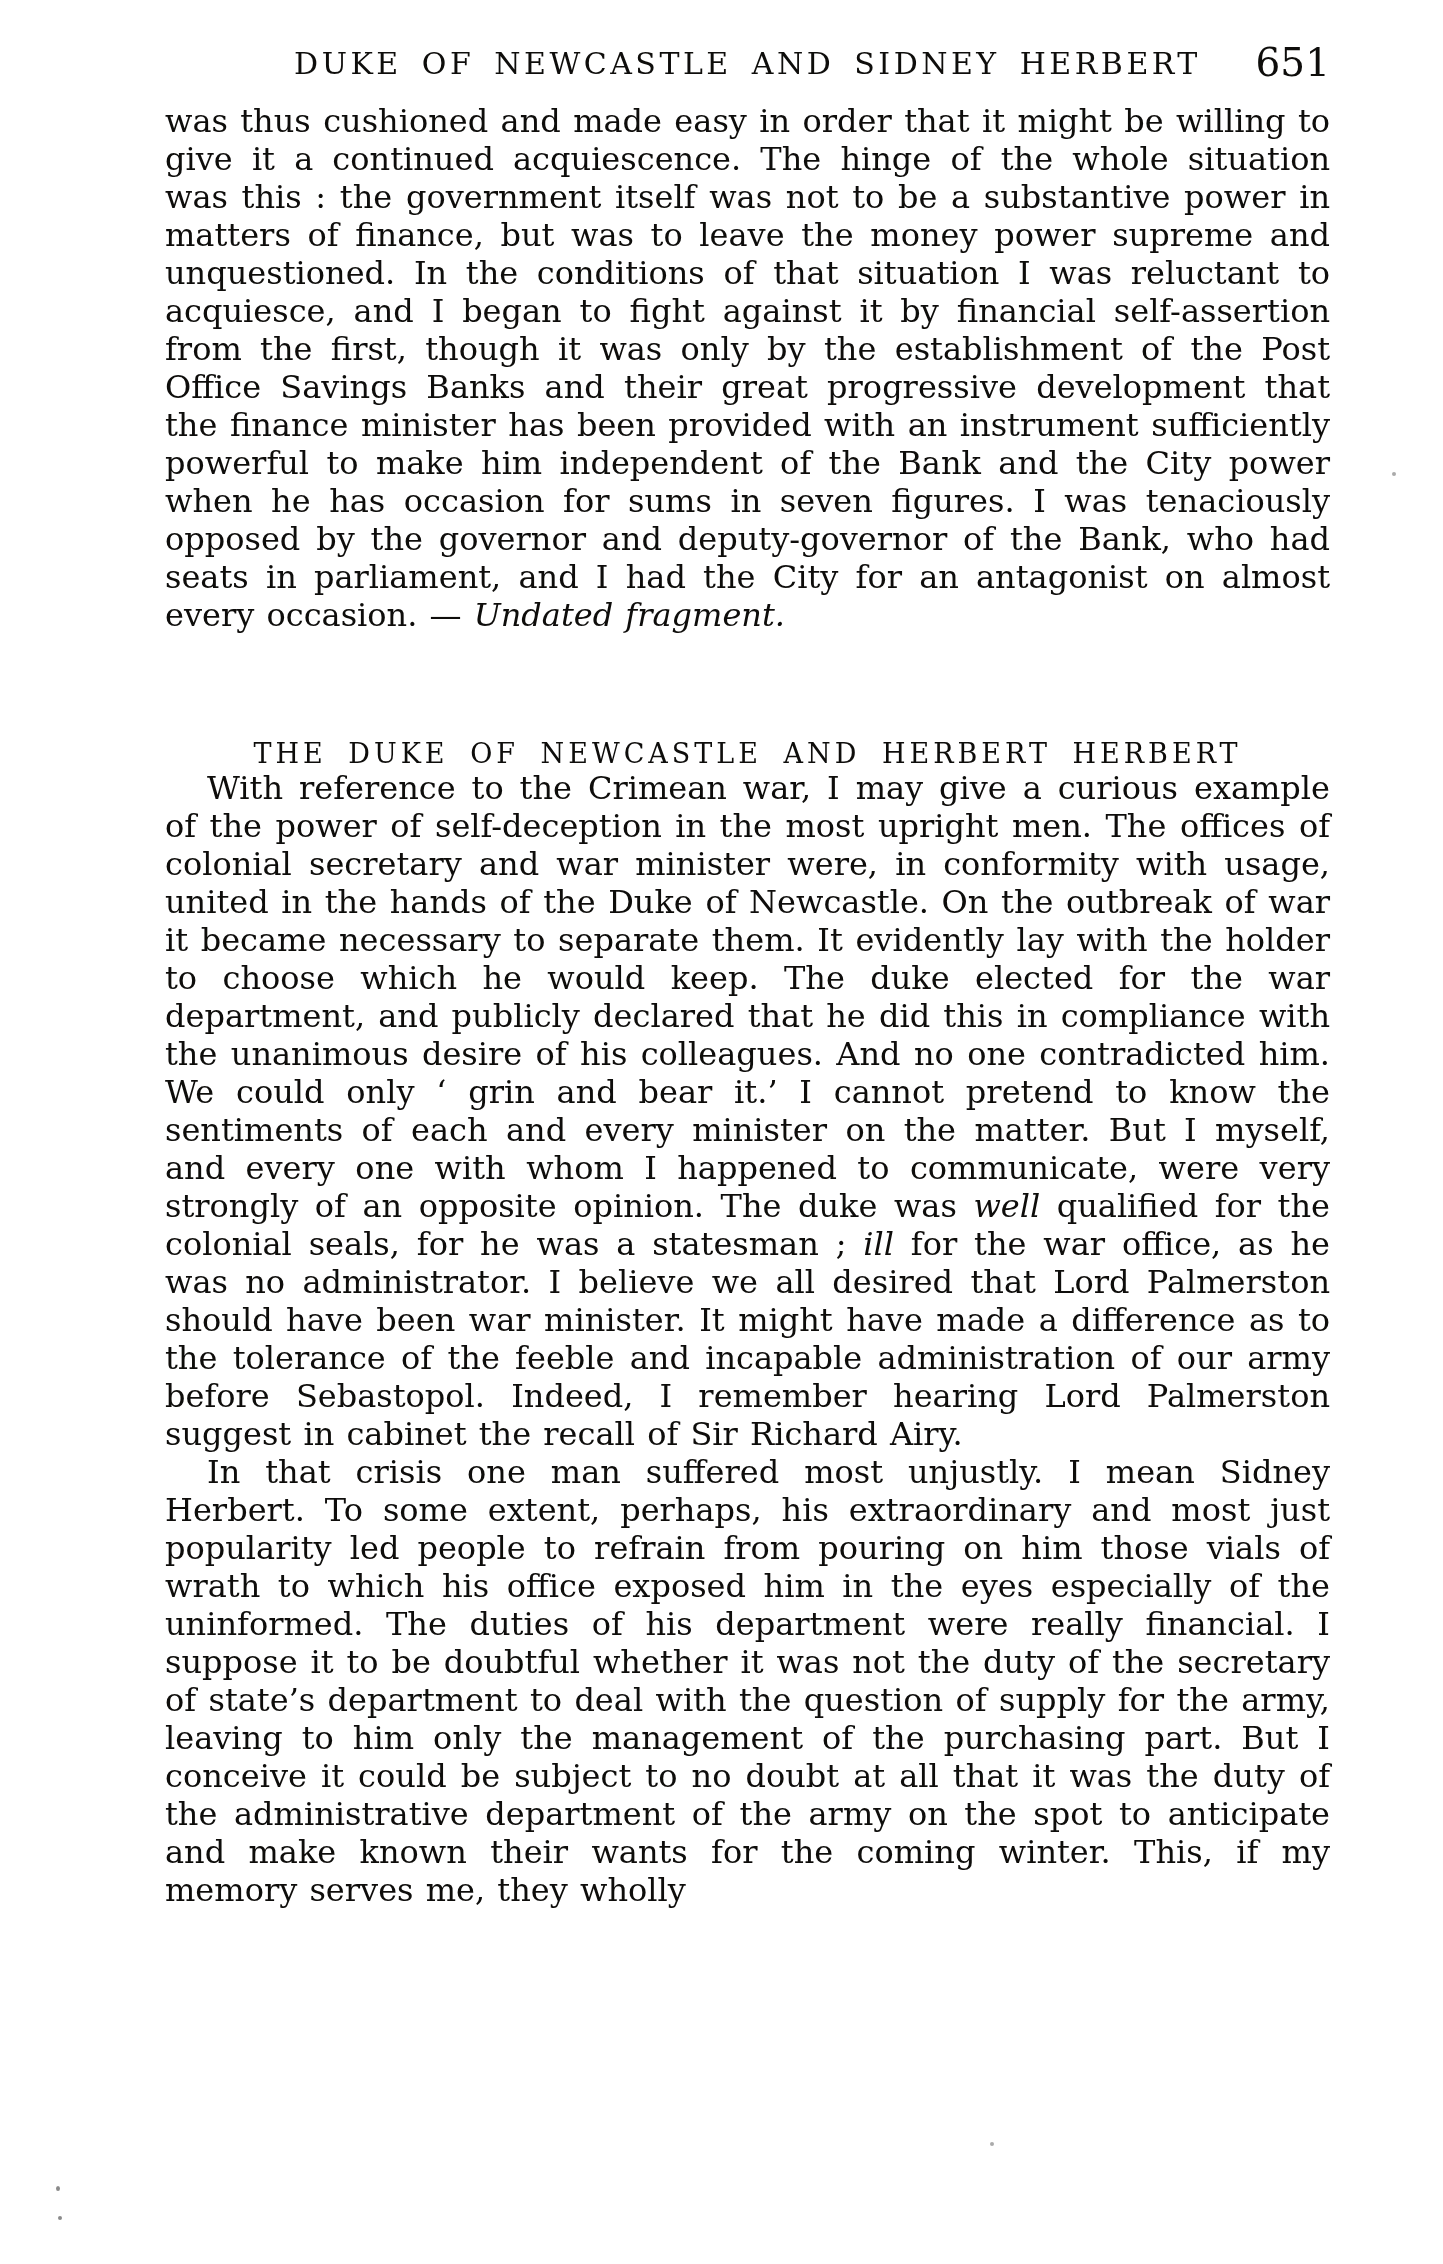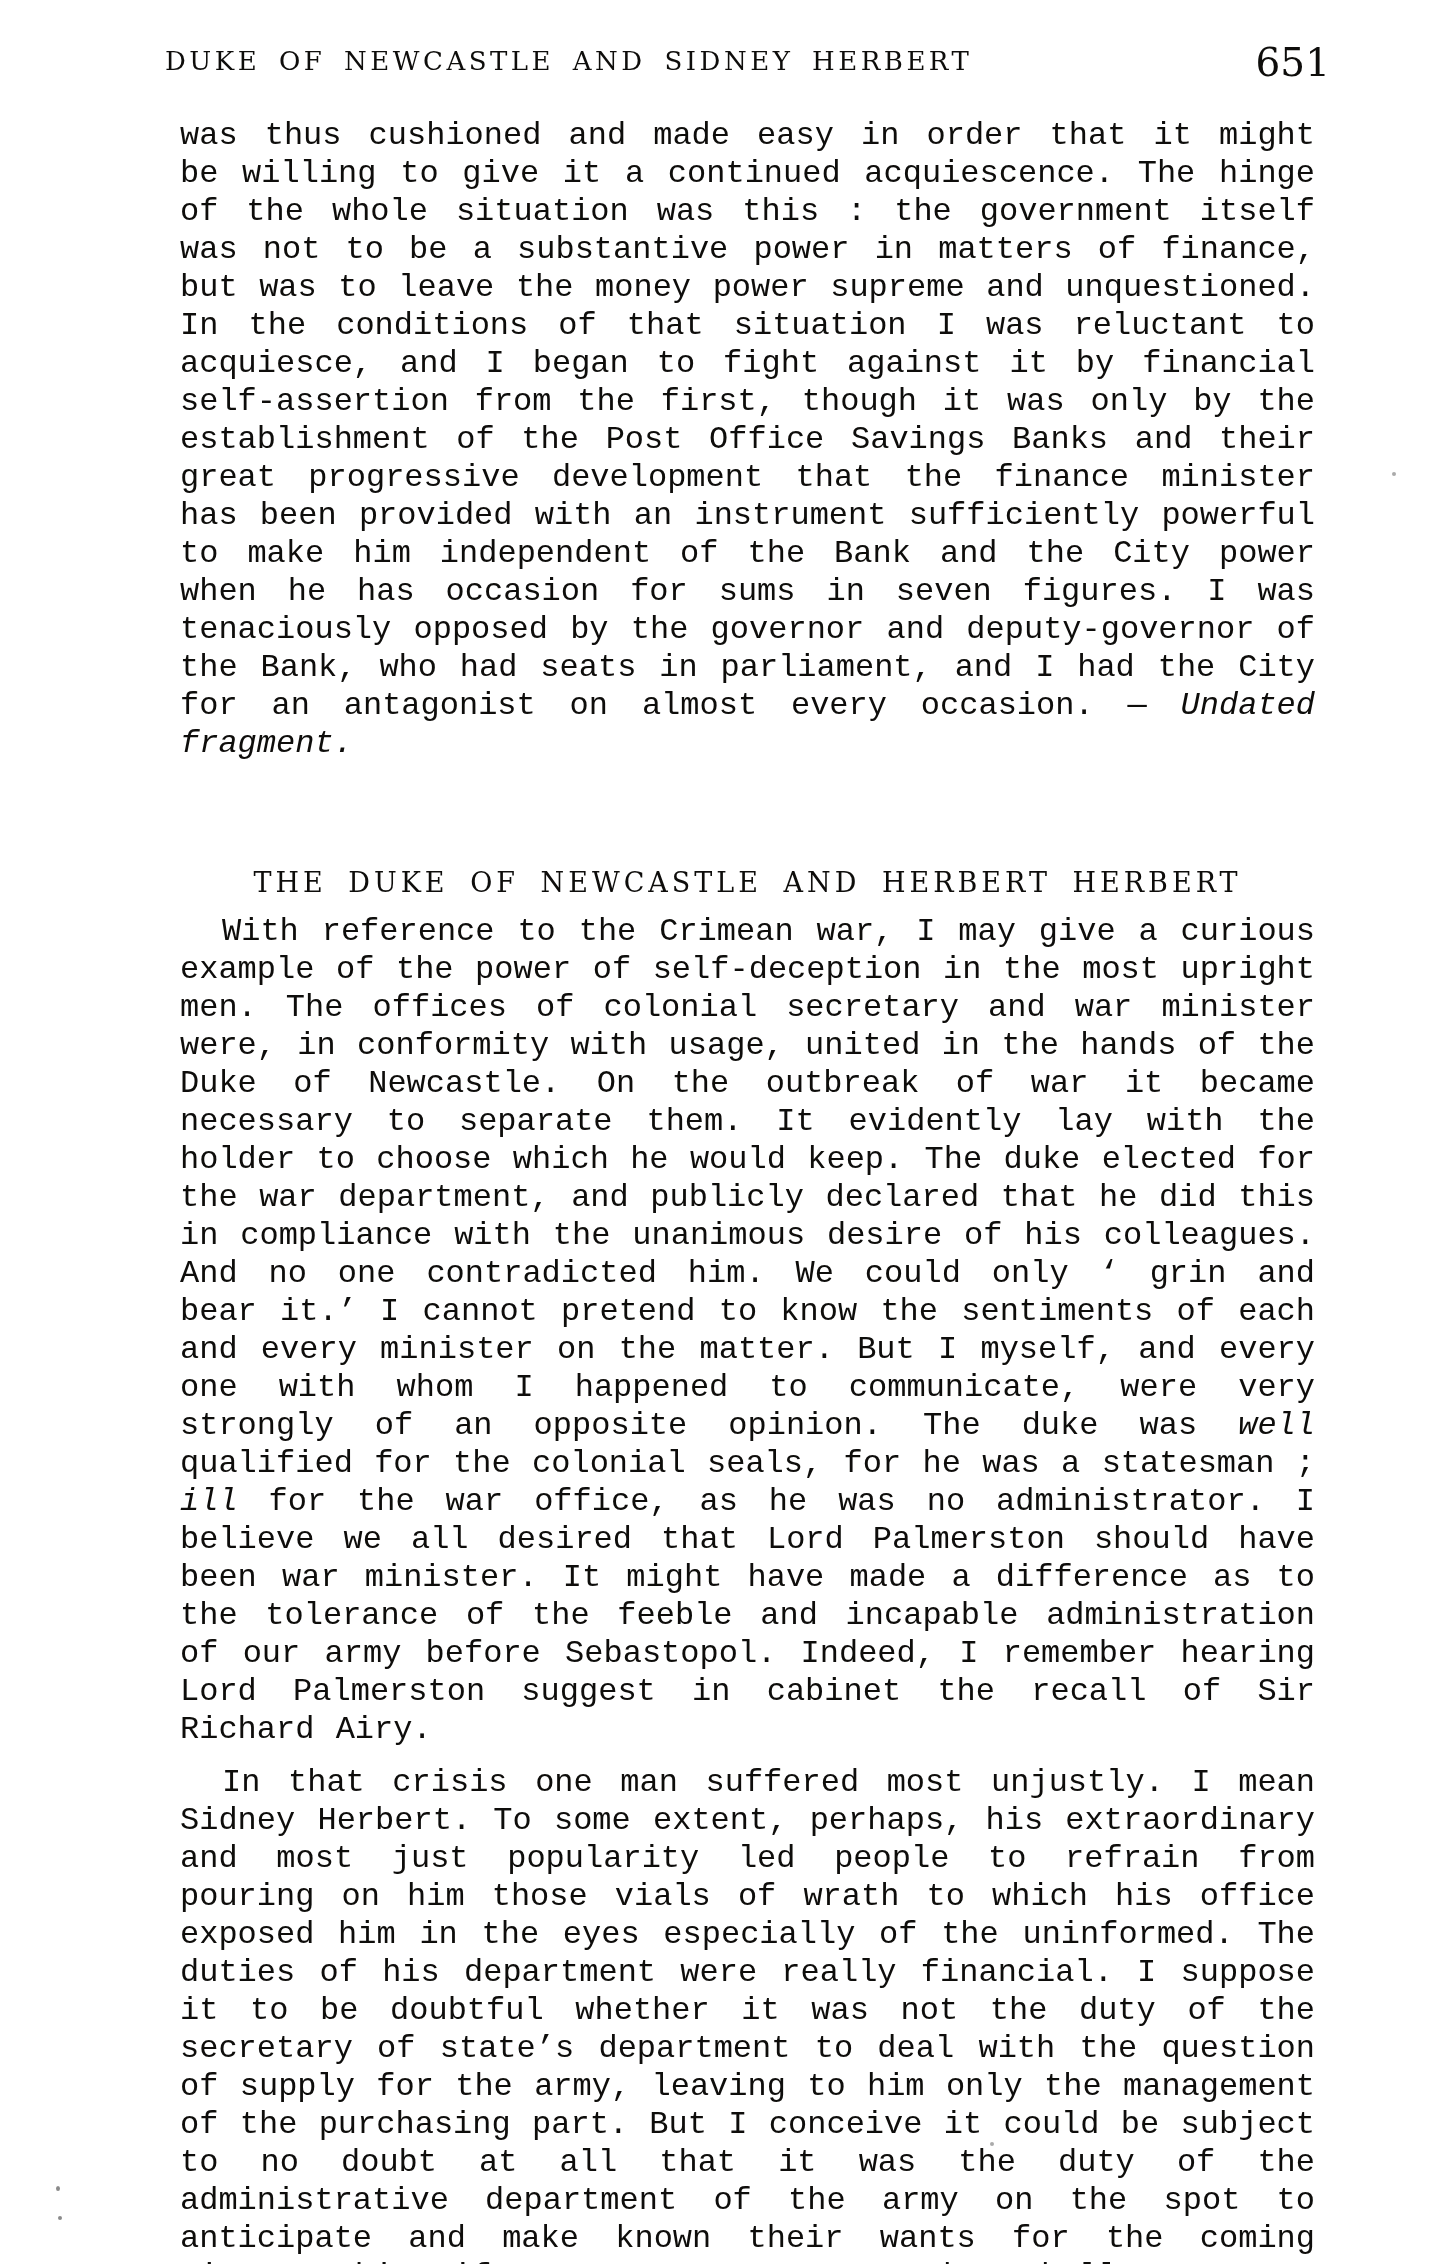--- a/index.html
+++ b/index.html
@@ -18,45 +18,45 @@
   }
   .running-head {
     position: absolute;
     top: 46px;
     left: 165px;
     width: 1165px;
     height: 44px;
   }
   .running-title {
     display: block;
-    font-size: 26px;
+    text-align: center;
+    font-size: 30px;
     letter-spacing: 3.5px;
     word-spacing: 7px;
     white-space: nowrap;
   }
   .page-number {
     position: absolute;
     right: 0;
     top: -6px;
     font-size: 39px;
   }
   .text-block {
     position: absolute;
     top: 102px;
     left: 165px;
     width: 1165px;
   }
   .para {
-    margin: 15px;
+    margin: 0;
     font-size: 32px;
     line-height: 38px;
     text-align: justify;
     text-indent: 42px;
     word-spacing: 2px;
-    font-family: Liberation Mono, monospace;
   }
   .para.no-indent { text-indent: 0; }
   .italic { font-style: italic; }
   .section-heading {
     margin: 104px 0 0 0;
     text-align: center;
     font-size: 27px;
     font-weight: normal;
     letter-spacing: 4px;
     word-spacing: 9px;

